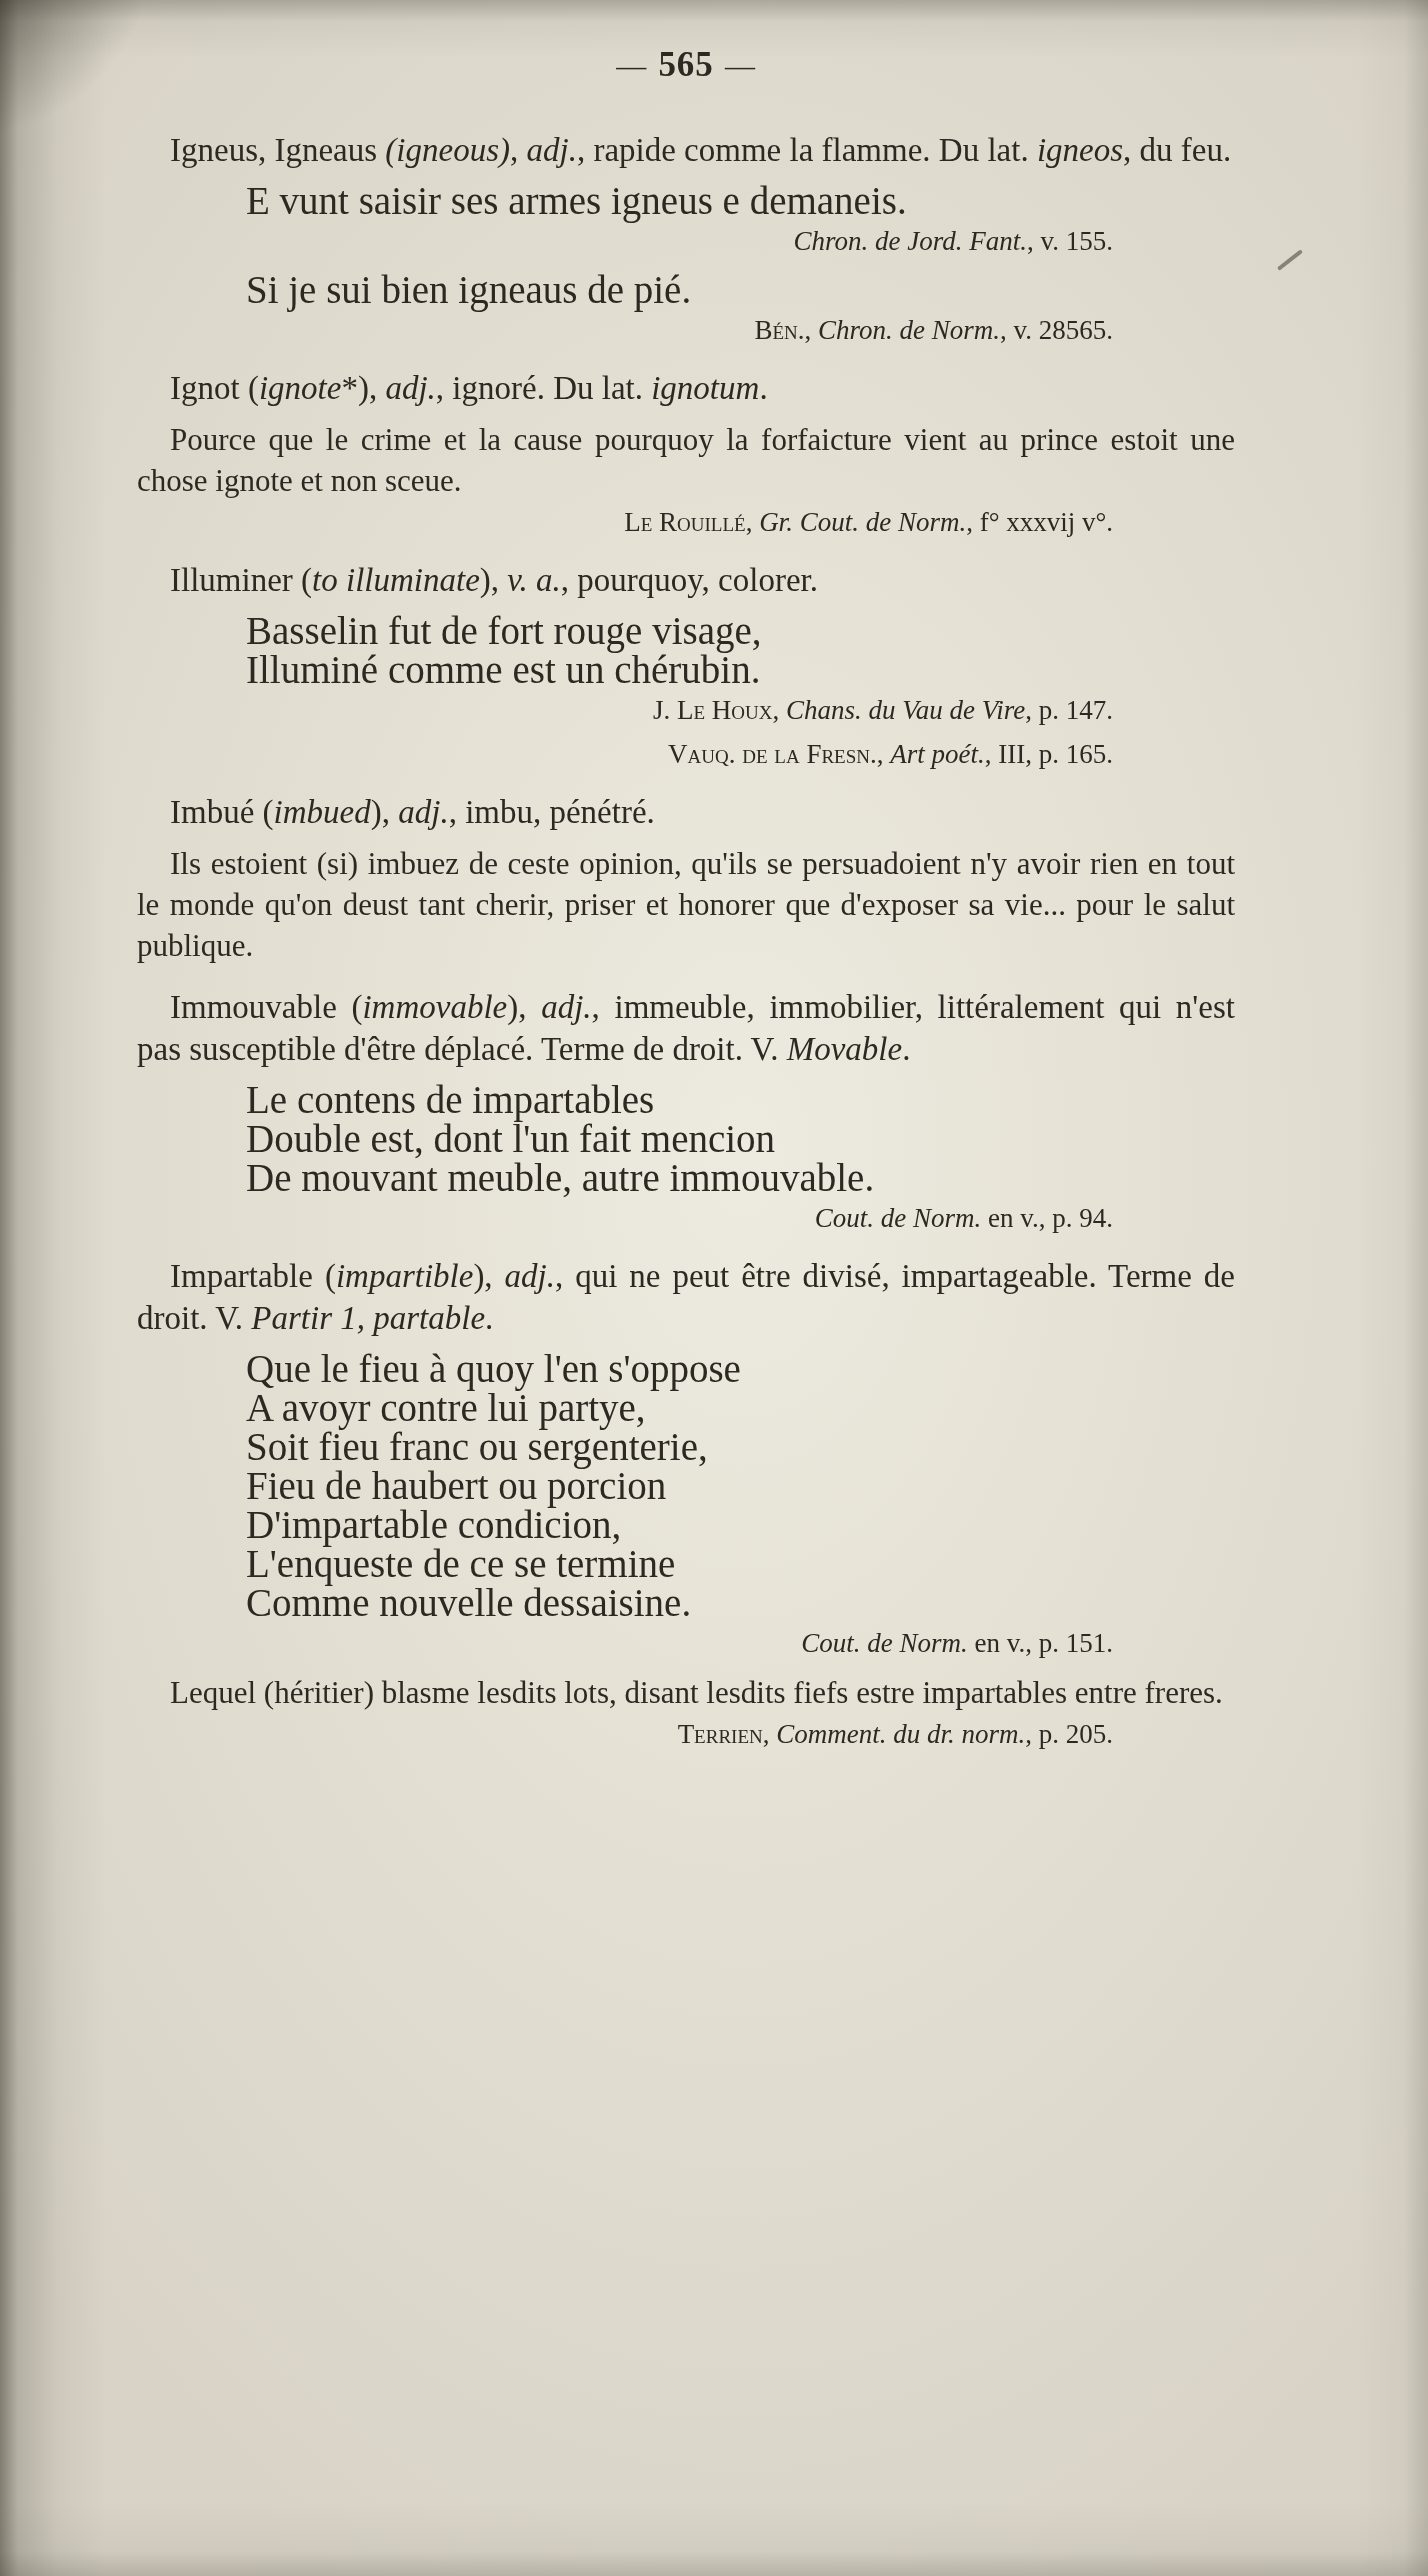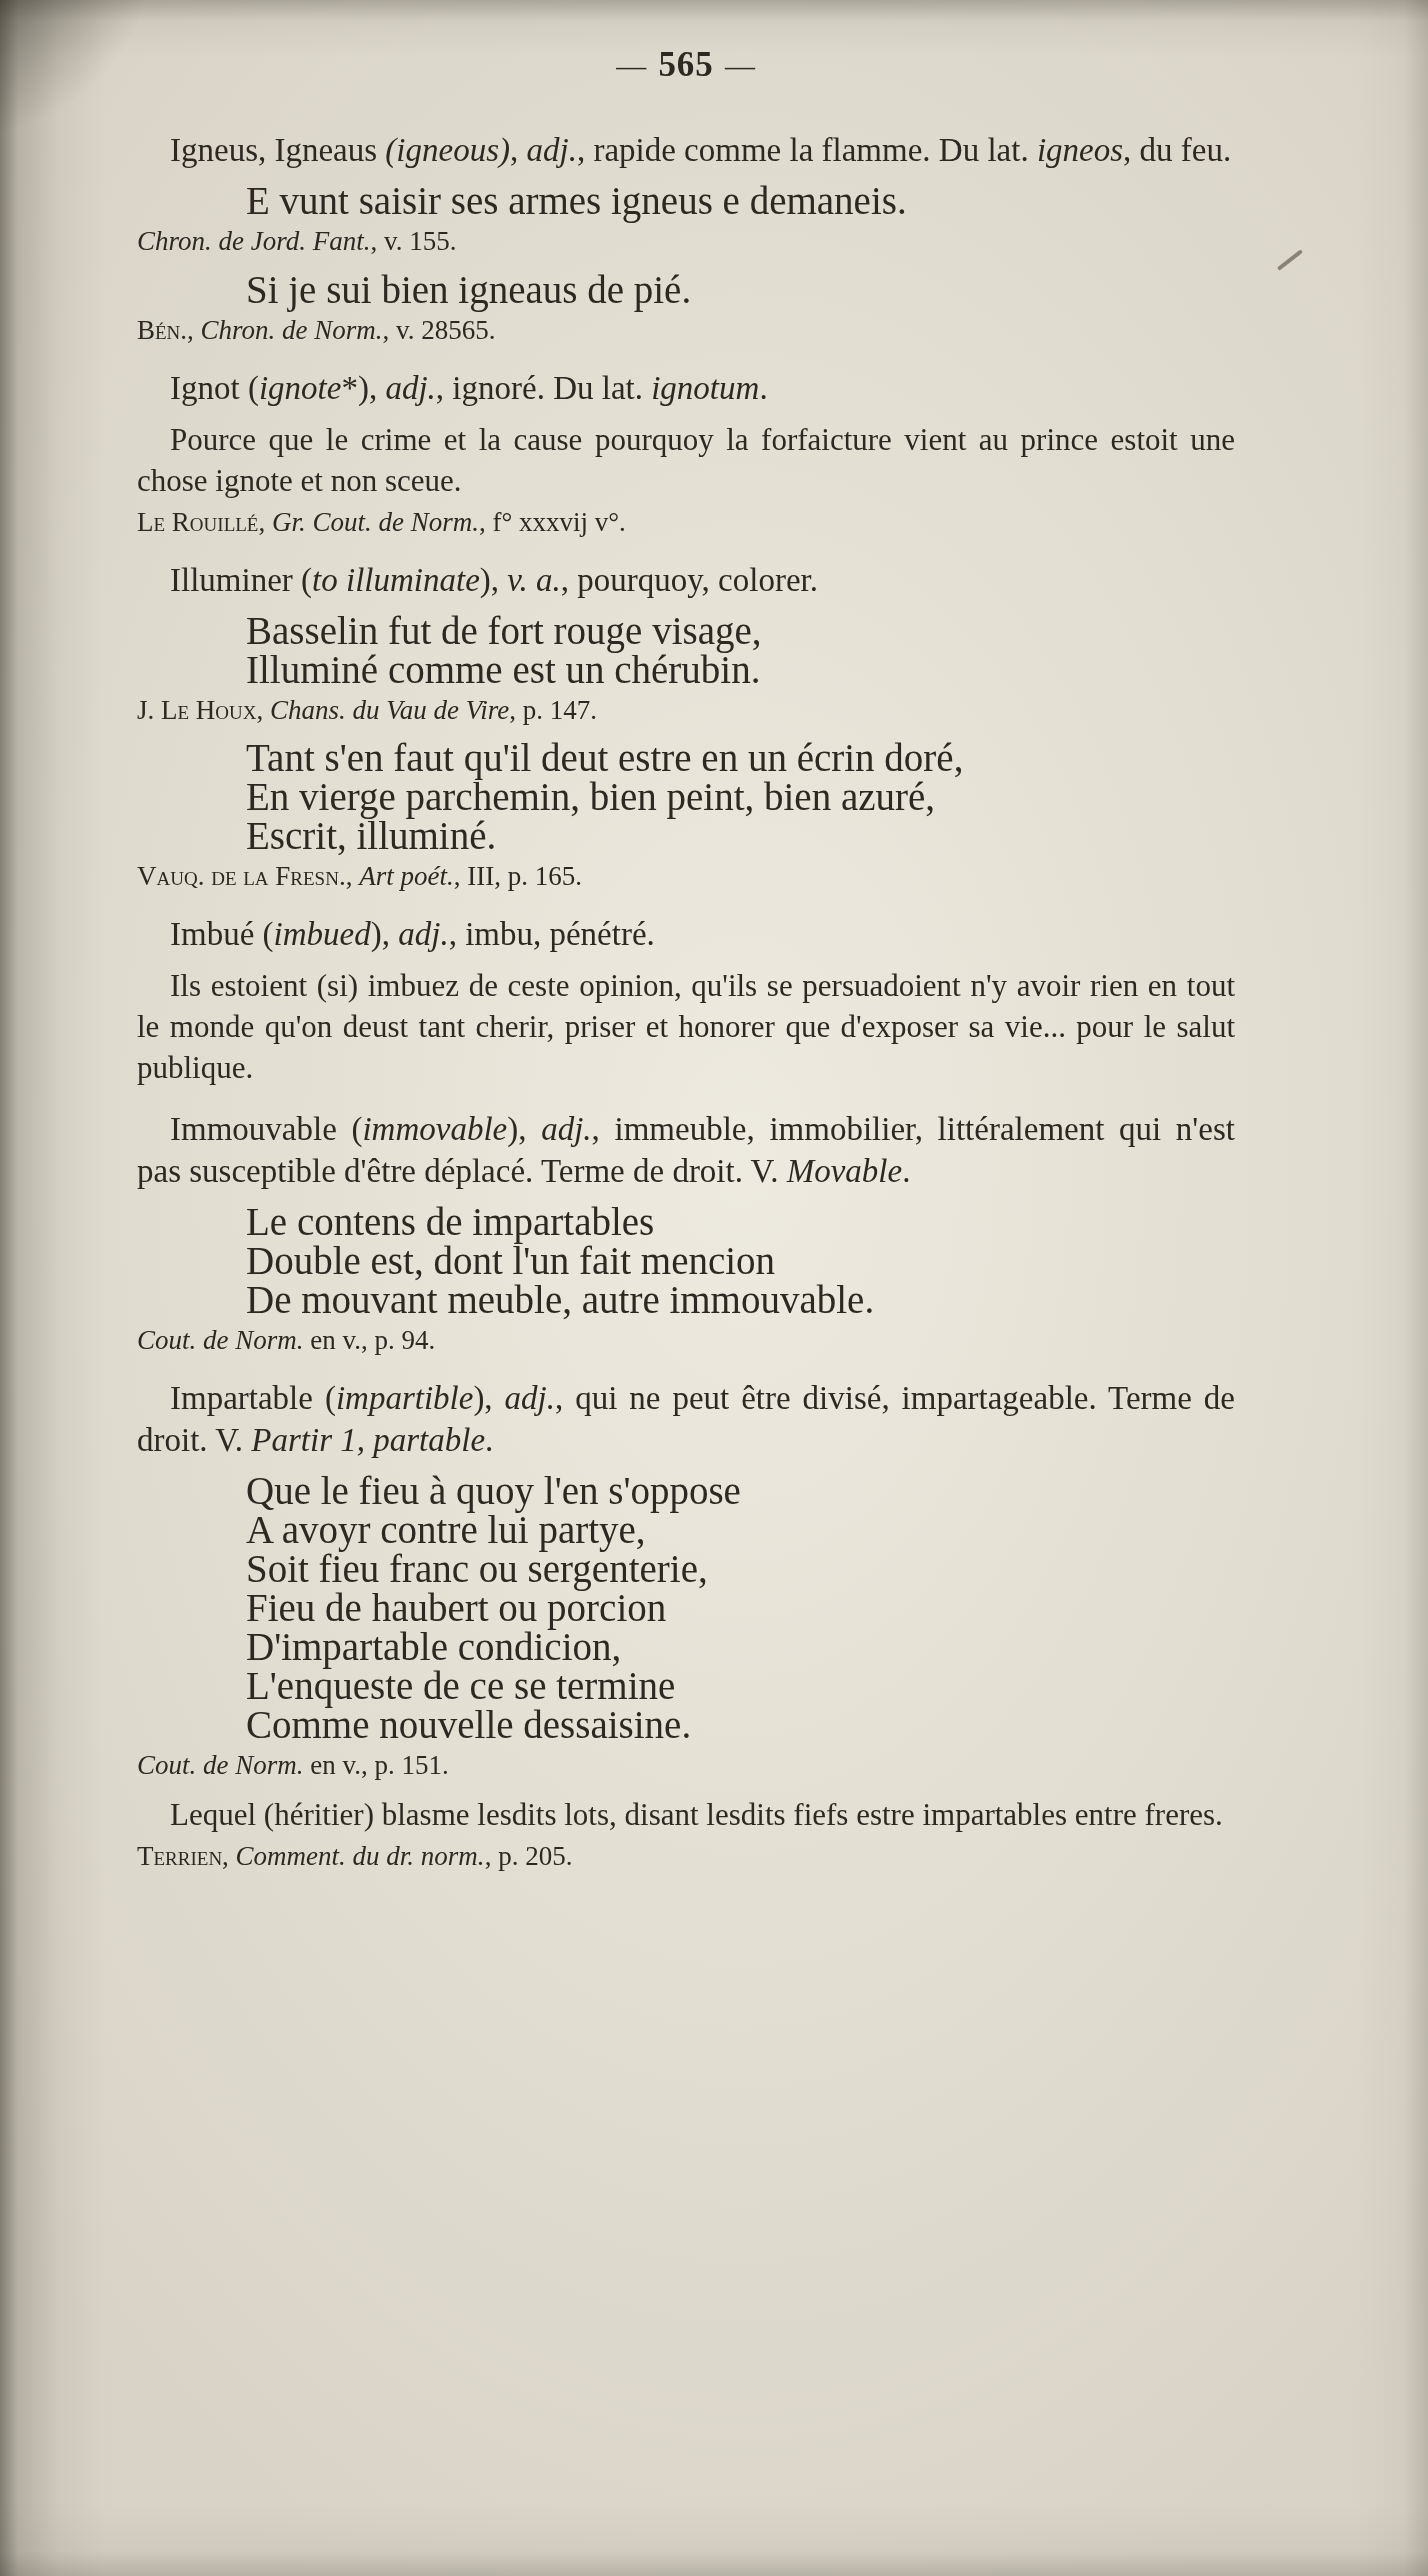--- a/index.html
+++ b/index.html
@@ -54,20 +54,21 @@
     text-indent: 33px;
     margin-top: 10px;
     -webkit-hyphens: auto; hyphens: auto;
   }
   .block.verse {
     font-size: 39px; line-height: 39px;
     margin: 10px 0 3.3px 109px;
   }
   .block.cite {
     font-size: 27px; line-height: 33px;
+    text-align: right;
     padding-right: 122px;
     margin: 5px 0 11.6px 0;
   }
   .rb  { font-weight: normal; }
   .ri  { font-style: italic; }
   .rsc { font-variant: small-caps; }
   .rr  { font-style: normal; }
   .ink-mark {
     position: absolute;
     left: 1275px; top: 258px;
@@ -102,25 +103,20 @@
           <div class="block para"><span class="rr">Pource que le crime et la cause pourquoy la forfaicture vient au prince estoit une chose ignote et non sceue.</span></div>
           <div class="block cite"><span class="rsc">Le Rouillé</span><span class="rr">, </span><span class="ri">Gr. Cout. de Norm.</span><span class="rr">, f° xxxvij v°.</span></div>
         </div>
         <div class="entry">
           <div class="block def"><span class="rb">Illuminer</span><span class="rr"> (</span><span class="ri">to illuminate</span><span class="rr">), </span><span class="ri">v. a.</span><span class="rr">, pourquoy, colorer.</span></div>
           <div class="block verse">
             <div class="vline"><span class="rr">Basselin fut de fort rouge visage,</span></div>
             <div class="vline"><span class="rr">Illuminé comme est un chérubin.</span></div>
           </div>
           <div class="block cite"><span class="rr">J. </span><span class="rsc">Le Houx</span><span class="rr">, </span><span class="ri">Chans. du Vau de Vire</span><span class="rr">, p. 147.</span></div>
-          <div class="block verse">
-            <div class="vline"><span class="rr">Tant s'en faut qu'il deut estre en un écrin doré,</span></div>
-            <div class="vline"><span class="rr">En vierge parchemin, bien peint, bien azuré,</span></div>
-            <div class="vline"><span class="rr">Escrit, illuminé.</span></div>
-          </div>
           <div class="block cite"><span class="rsc">Vauq. de la Fresn.</span><span class="rr">, </span><span class="ri">Art poét.</span><span class="rr">, III, p. 165.</span></div>
         </div>
         <div class="entry">
           <div class="block def"><span class="rb">Imbué</span><span class="rr"> (</span><span class="ri">imbued</span><span class="rr">), </span><span class="ri">adj.</span><span class="rr">, imbu, pénétré.</span></div>
           <div class="block para"><span class="rr">Ils estoient (si) imbuez de ceste opinion, qu'ils se persuadoient n'y avoir rien en tout le monde qu'on deust tant cherir, priser et honorer que d'exposer sa vie... pour le salut publique.</span></div>
         </div>
         <div class="entry">
           <div class="block def"><span class="rb">Immouvable</span><span class="rr"> (</span><span class="ri">immovable</span><span class="rr">), </span><span class="ri">adj.</span><span class="rr">, immeuble, immobilier, littéralement qui n'est pas susceptible d'être déplacé. Terme de droit. V. </span><span class="ri">Movable</span><span class="rr">.</span></div>
           <div class="block verse">
             <div class="vline"><span class="rr">Le contens de impartables</span></div>

